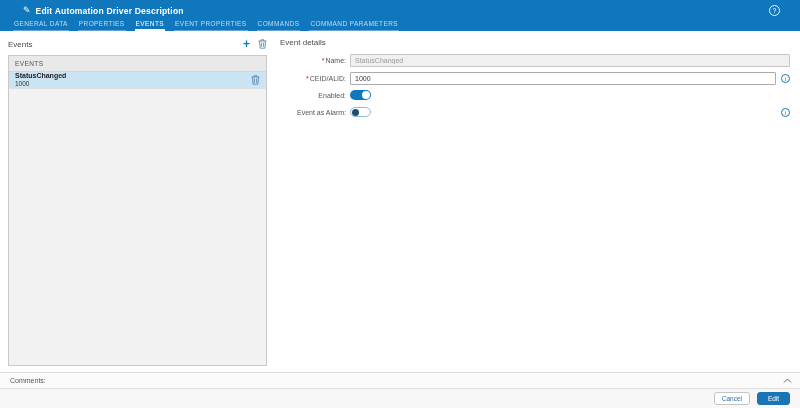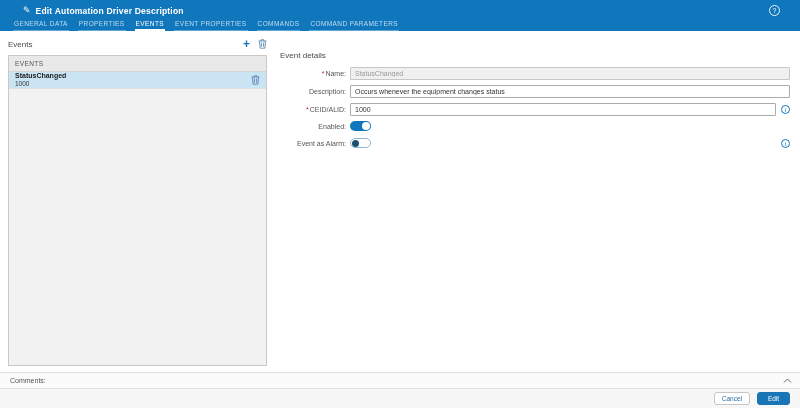--- a/index.html
+++ b/index.html
@@ -58,21 +58,21 @@
     padding: 1px 6px; cursor: pointer; border-bottom: 1px solid #e0e0e0;
   }
   .row-text { flex: 1; line-height: 1.15; }
   .row-name { font-size: 7px; font-weight: bold; color: #222; }
   .row-id { font-size: 6.5px; color: #333; }
 
   .trash { display: inline-block; line-height: 0; }
 
   
   .details-panel { position: absolute; left: 280px; top: 7px; right: 10px; }
-  .details-title { font-size: 8px; color: #4a4a4a; margin-bottom: 7px; margin-top: 13px; }
+  .details-title { font-size: 8px; color: #4a4a4a; margin-bottom: 7px; }
   .form-row { display: flex; align-items: center; margin-bottom: 5px; }
   .form-label {
     width: 66px; text-align: right; font-size: 7px; color: #555;
     margin-right: 4px; white-space: nowrap; flex-shrink: 0;
   }
   .req { color: #c9252c; margin-right: 1px; }
   .field {
     flex: 1; height: 13px; border: 1px solid #ababab; background: #fff;
     font-size: 7px; color: #333; padding: 0 4px;
     font-family: "Liberation Sans", sans-serif; border-radius: 1px;
@@ -171,24 +171,20 @@
   </div>
 
   <div class="details-panel">
     <div class="details-title">Event details</div>
 
     <div class="form-row">
       <span class="form-label"><span class="req">*</span><span>Name:</span></span>
       <input class="field" disabled="" value="StatusChanged" style="">
     </div>
 
-    <div class="form-row">
-      <span class="form-label">Description:</span>
-      <input class="field" value="Occurs whenever the equipment changes status" style="">
-    </div>
 
     <div class="form-row">
       <span class="form-label"><span class="req">*</span><span>CEID/ALID:</span></span>
       <input class="field" value="1000" style="">
       <span class="info-icon info-gap">i</span>
     </div>
 
     <div class="form-row row-toggle">
       <span class="form-label">Enabled:</span>
       <span class="toggle on">

